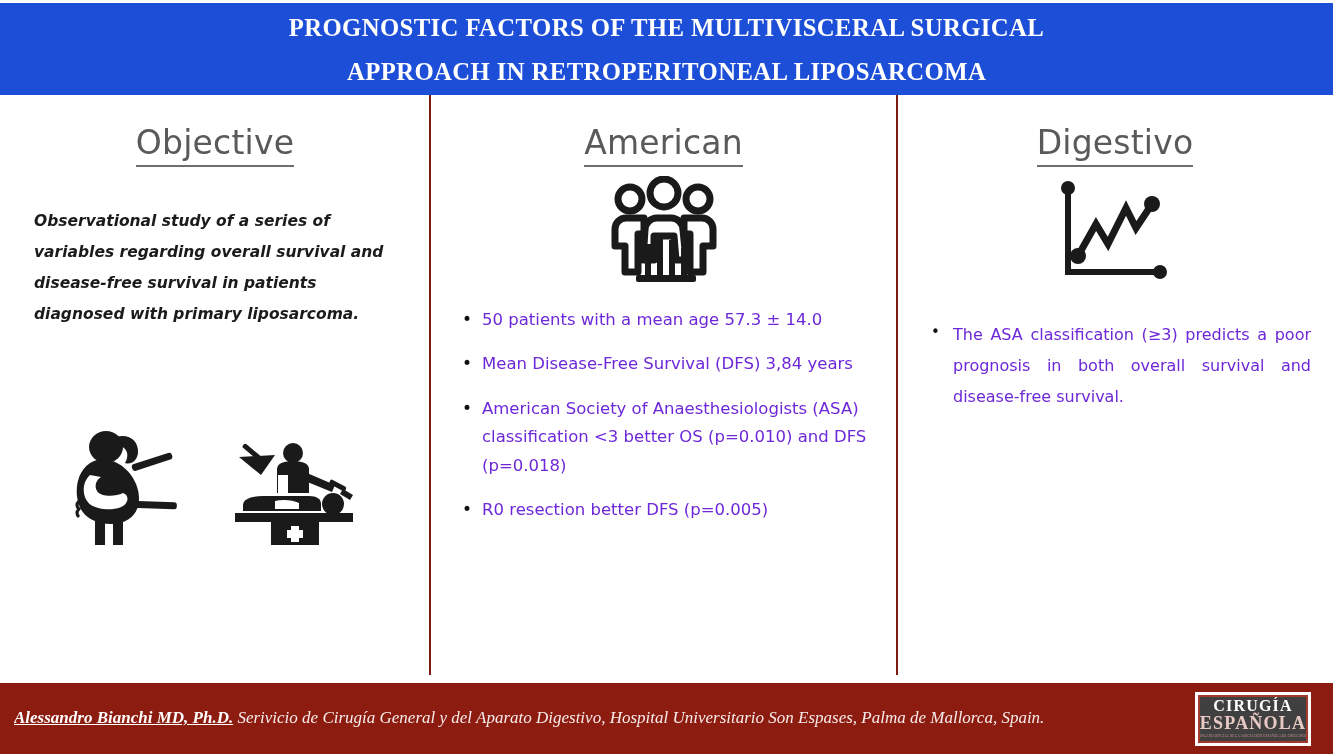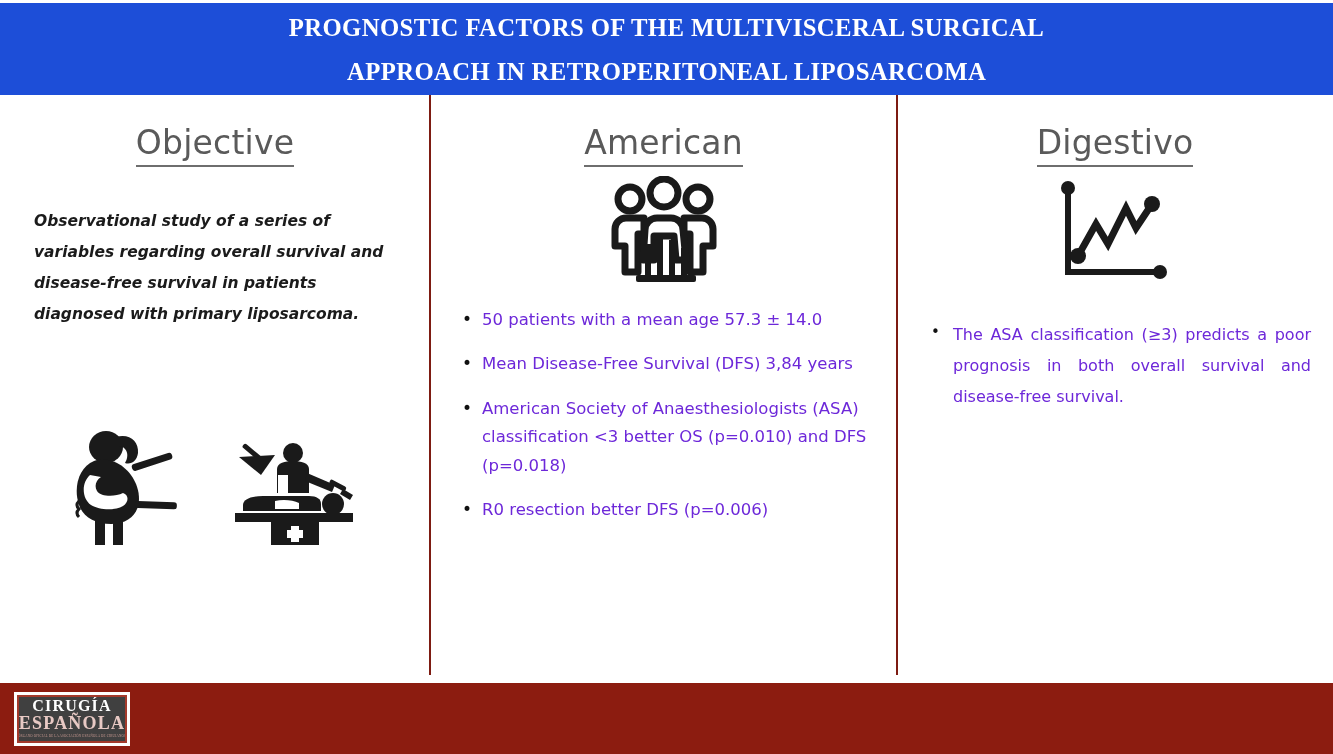--- a/index.html
+++ b/index.html
@@ -364,21 +364,21 @@
               <rect x="31" y="99" width="60" height="7" rx="2"></rect>
             </g>
           </svg>
         </span>
       </div>
 
       <ul class="bullet-list">
         <li>50 patients with a mean age 57.3 ± 14.0</li>
         <li>Mean Disease-Free Survival (DFS) 3,84 years</li>
         <li>American Society of Anaesthesiologists (ASA) classification &lt;3  better OS (p=0.010) and DFS (p=0.018)</li>
-        <li>R0 resection better DFS (p=0.006)</li>
+        <li>R0 resection better DFS (p=0.005)</li>
       </ul>
     </div>
 
     <div class="col col-conclusion">
       <div class="section-title">
         <span>Digestivo</span>
       </div>
 
       <div class="conclusion-icon-wrap">
         <span>
@@ -401,20 +401,24 @@
         </span>
       </div>
 
       <ul class="bullet-list justified">
         <li>The ASA classification (≥3) predicts a poor prognosis in both overall survival and disease-free survival.</li>
       </ul>
     </div>
   </div>
 
   <div class="footer-bar">
+    <div class="footer-text">
+      <span class="author-name">Alessandro Bianchi MD, Ph.D.</span>
+      <span class="affiliation">Serivicio de Cirugía General y del Aparato Digestivo, Hospital Universitario Son Espases, Palma de Mallorca, Spain.</span>
+    </div>
     <div class="logo-box">
       <div class="logo-inner">
         <div class="logo-line1">CIRUGÍA</div>
         <div class="logo-line2">ESPAÑOLA</div>
         <div class="logo-line3">ÓRGANO OFICIAL DE LA ASOCIACIÓN ESPAÑOLA DE CIRUJANOS</div>
       </div>
     </div>
   </div>
 
 </div>

